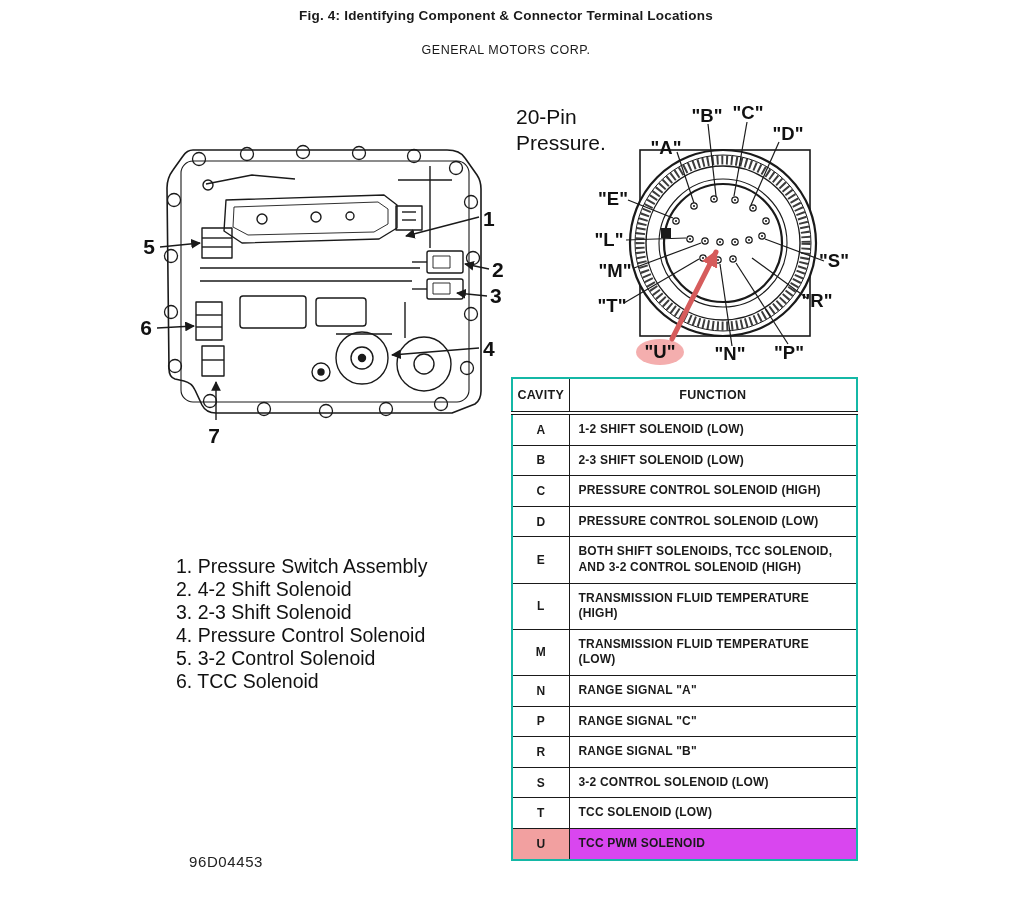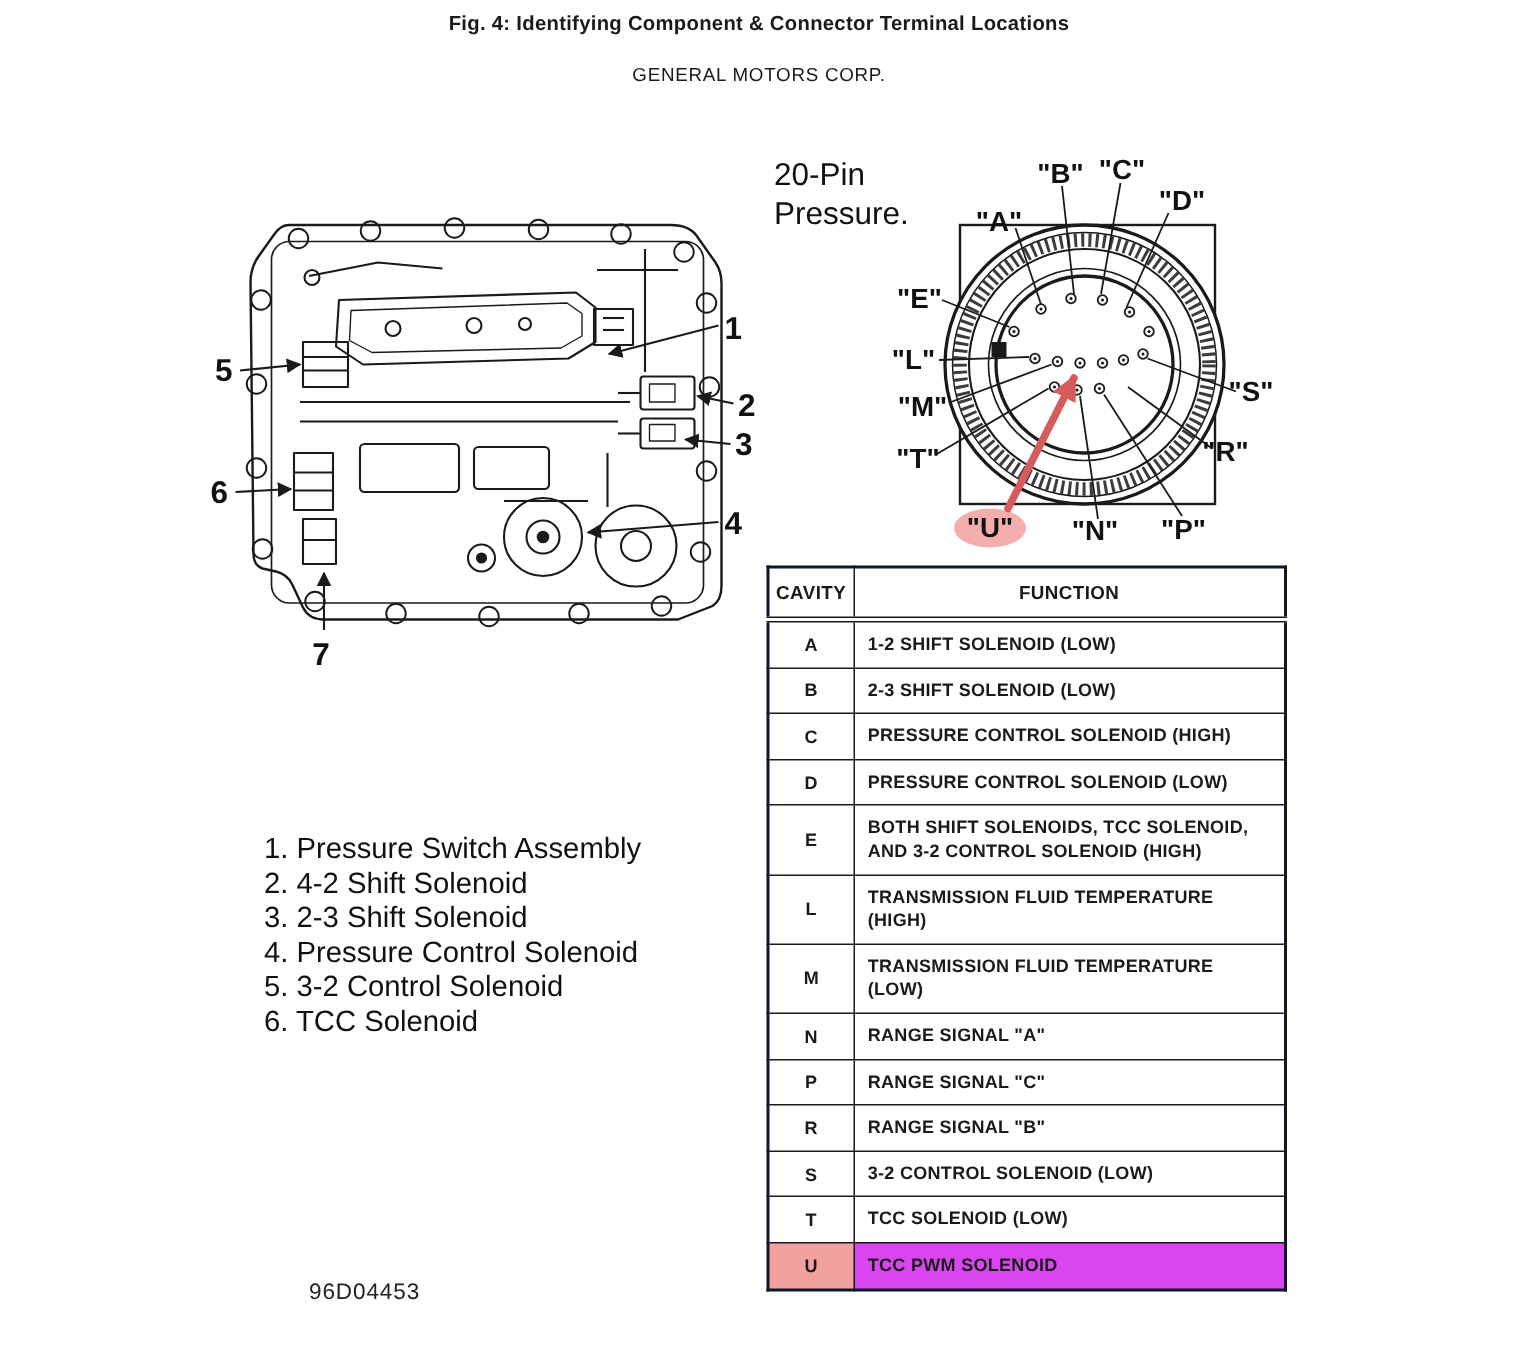--- a/index.html
+++ b/index.html
@@ -12,21 +12,21 @@
 
   .fig-title { font-size:13.5px; font-weight:700; letter-spacing:.2px;text-align:center; }
   .fig-sub   { font-size:12.5px; font-weight:400; letter-spacing:.5px; margin-top:20px; }
 
   .connector-heading { font-size:21px; line-height:26px; font-weight:500; color:#111; }
 
   .legend { font-size:19.5px; line-height:23px; color:#111;margin-top:28px; }
   .legend .legend-item { white-space:nowrap; }
 
   table.term { position:absolute; left:511px; top:377px; width:347px;
-    border-collapse:collapse; border:2px solid #0f172a; background:#fff; }
+    border-collapse:collapse; border:2px solid #14b8a6; background:#fff; }
   .term th { border:1.6px solid #1a1a1a; border-bottom:4px double #1a1a1a;
     font-size:12.5px; font-weight:700; text-align:center; padding:9px 4px; letter-spacing:.3px; }
   .term td { border:1.6px solid #1a1a1a; font-size:12px; padding:7px 9px; }
   .term td.cav { width:57px; text-align:center; font-weight:700; }
   .term td.fn  { font-weight:600; white-space:pre-line; line-height:1.3; letter-spacing:.2px; }
 
   .doc-id { font-size:15px; letter-spacing:.6px; color:#222; }
 
   svg text.co   { font-size:21px; font-weight:600; fill:#111; }
   svg text.term { font-size:18.5px; font-weight:700; fill:#111; text-anchor:middle; }
@@ -272,13 +272,13 @@
       <td class="cav">T</td>
       <td class="fn">TCC SOLENOID (LOW)</td>
       </tr>
     <tr>
       <td class="cav" style="background: rgb(242, 160, 160);">U</td>
       <td class="fn" style="background: #d946ef;">TCC PWM SOLENOID</td>
       </tr>
   </tbody>
 </table>
 
-<div class="abs doc-id" style="left:189px;top:853px;margin-left:17px;">96D04453</div>
+<div class="abs doc-id" style="left:189px;top:853px;">96D04453</div>
 
 </body></html>

